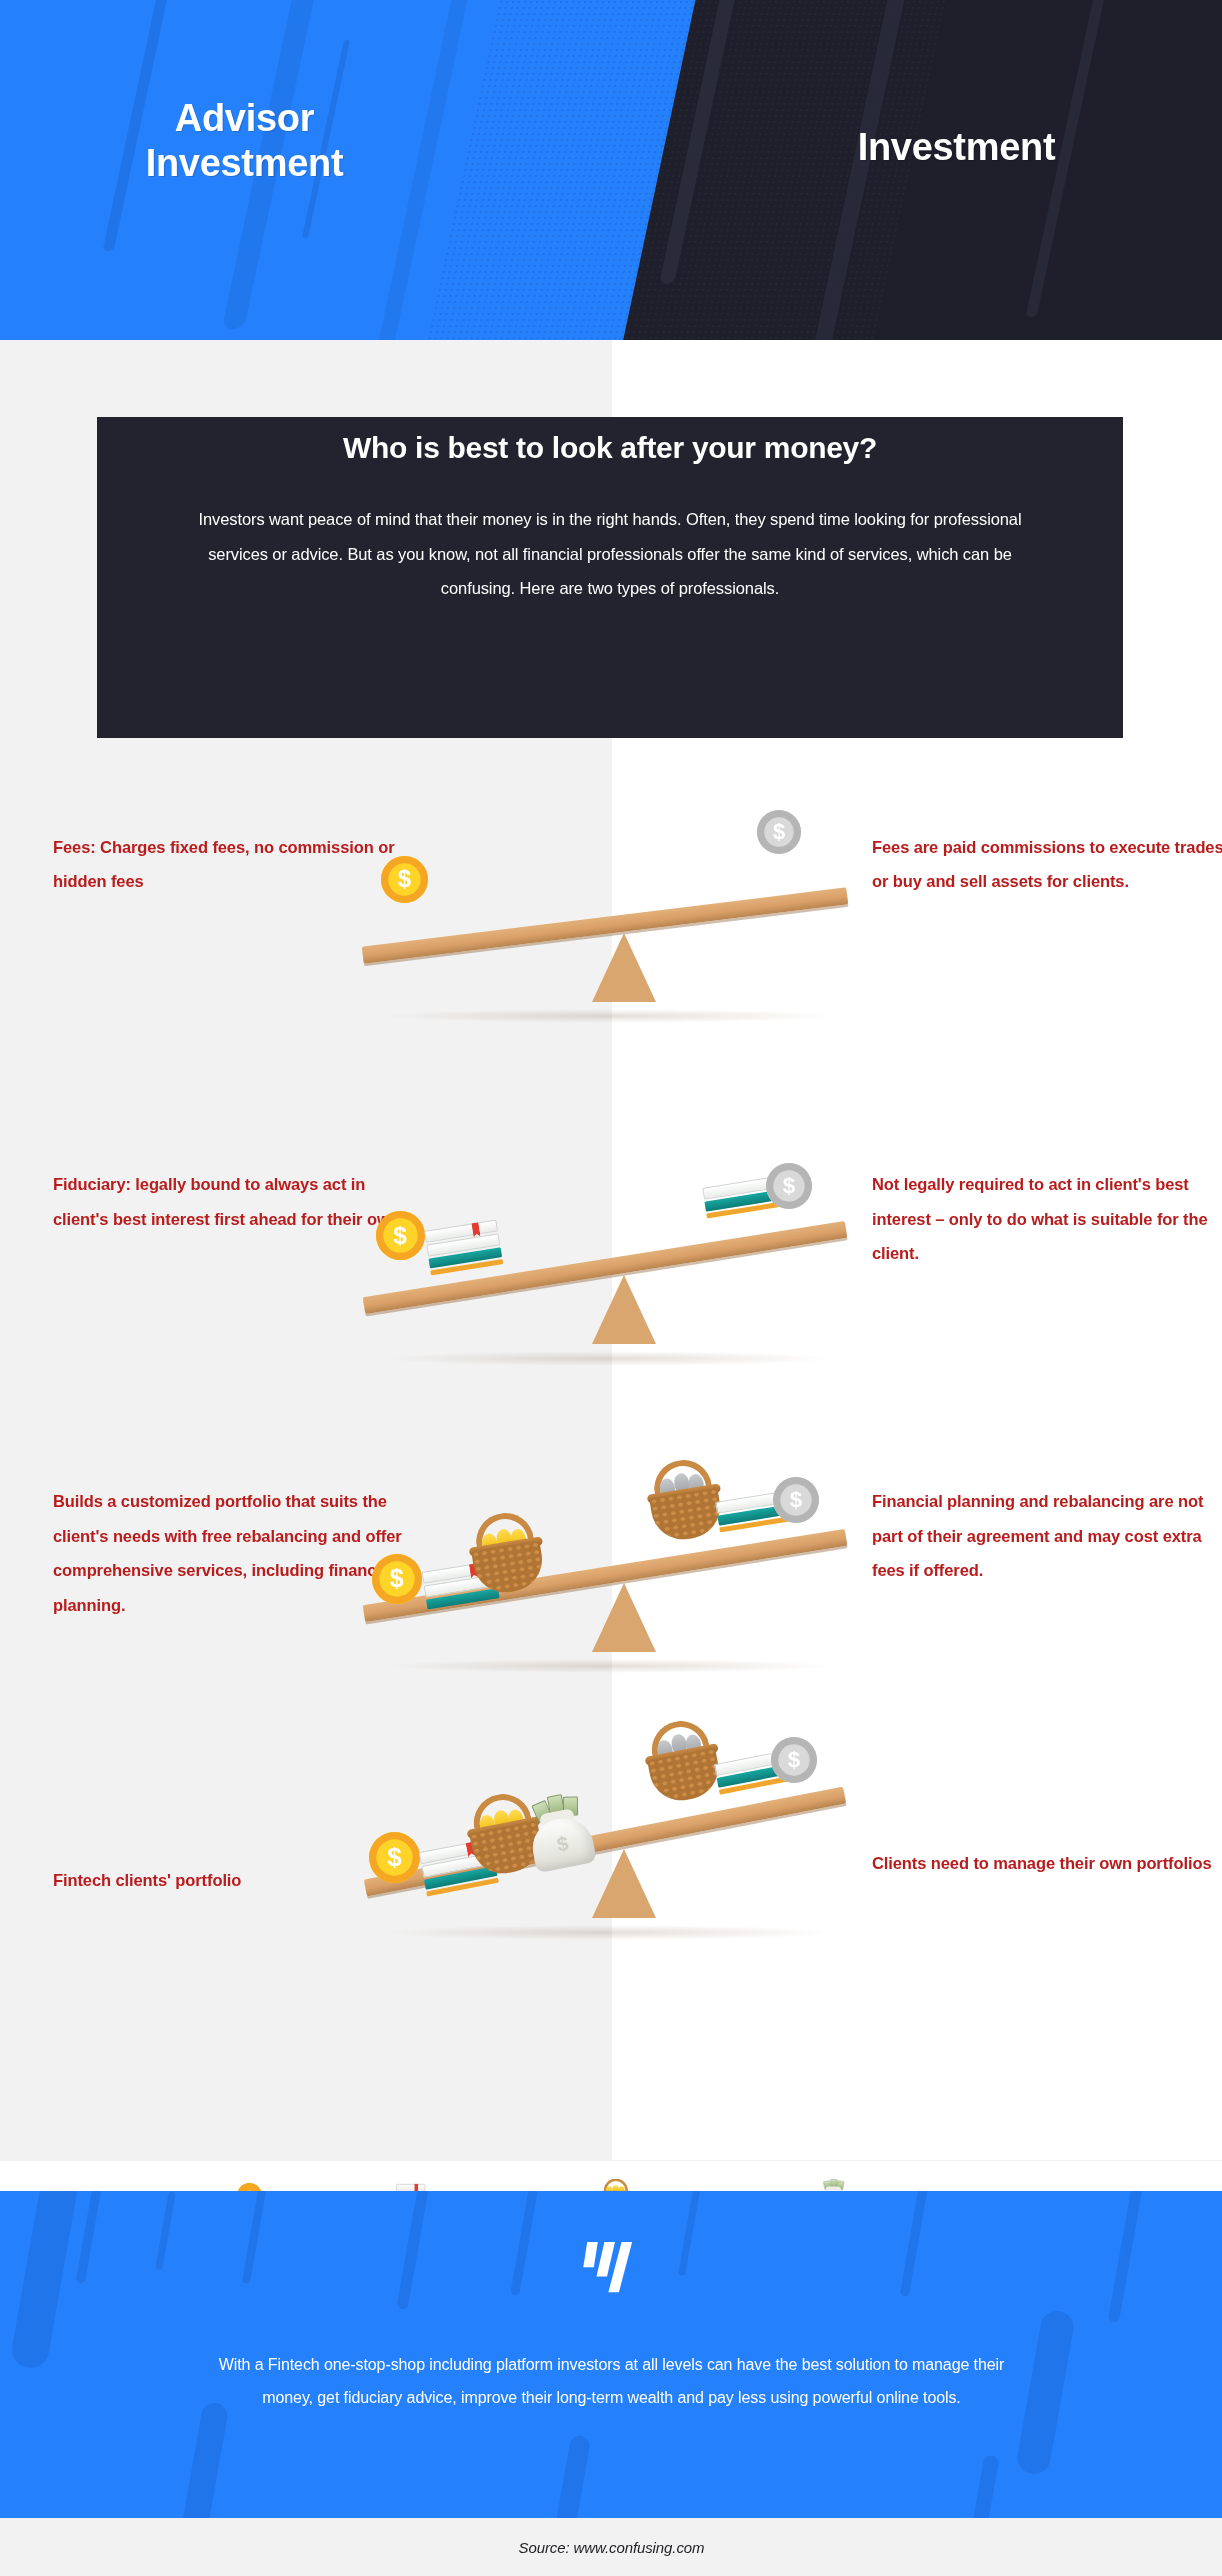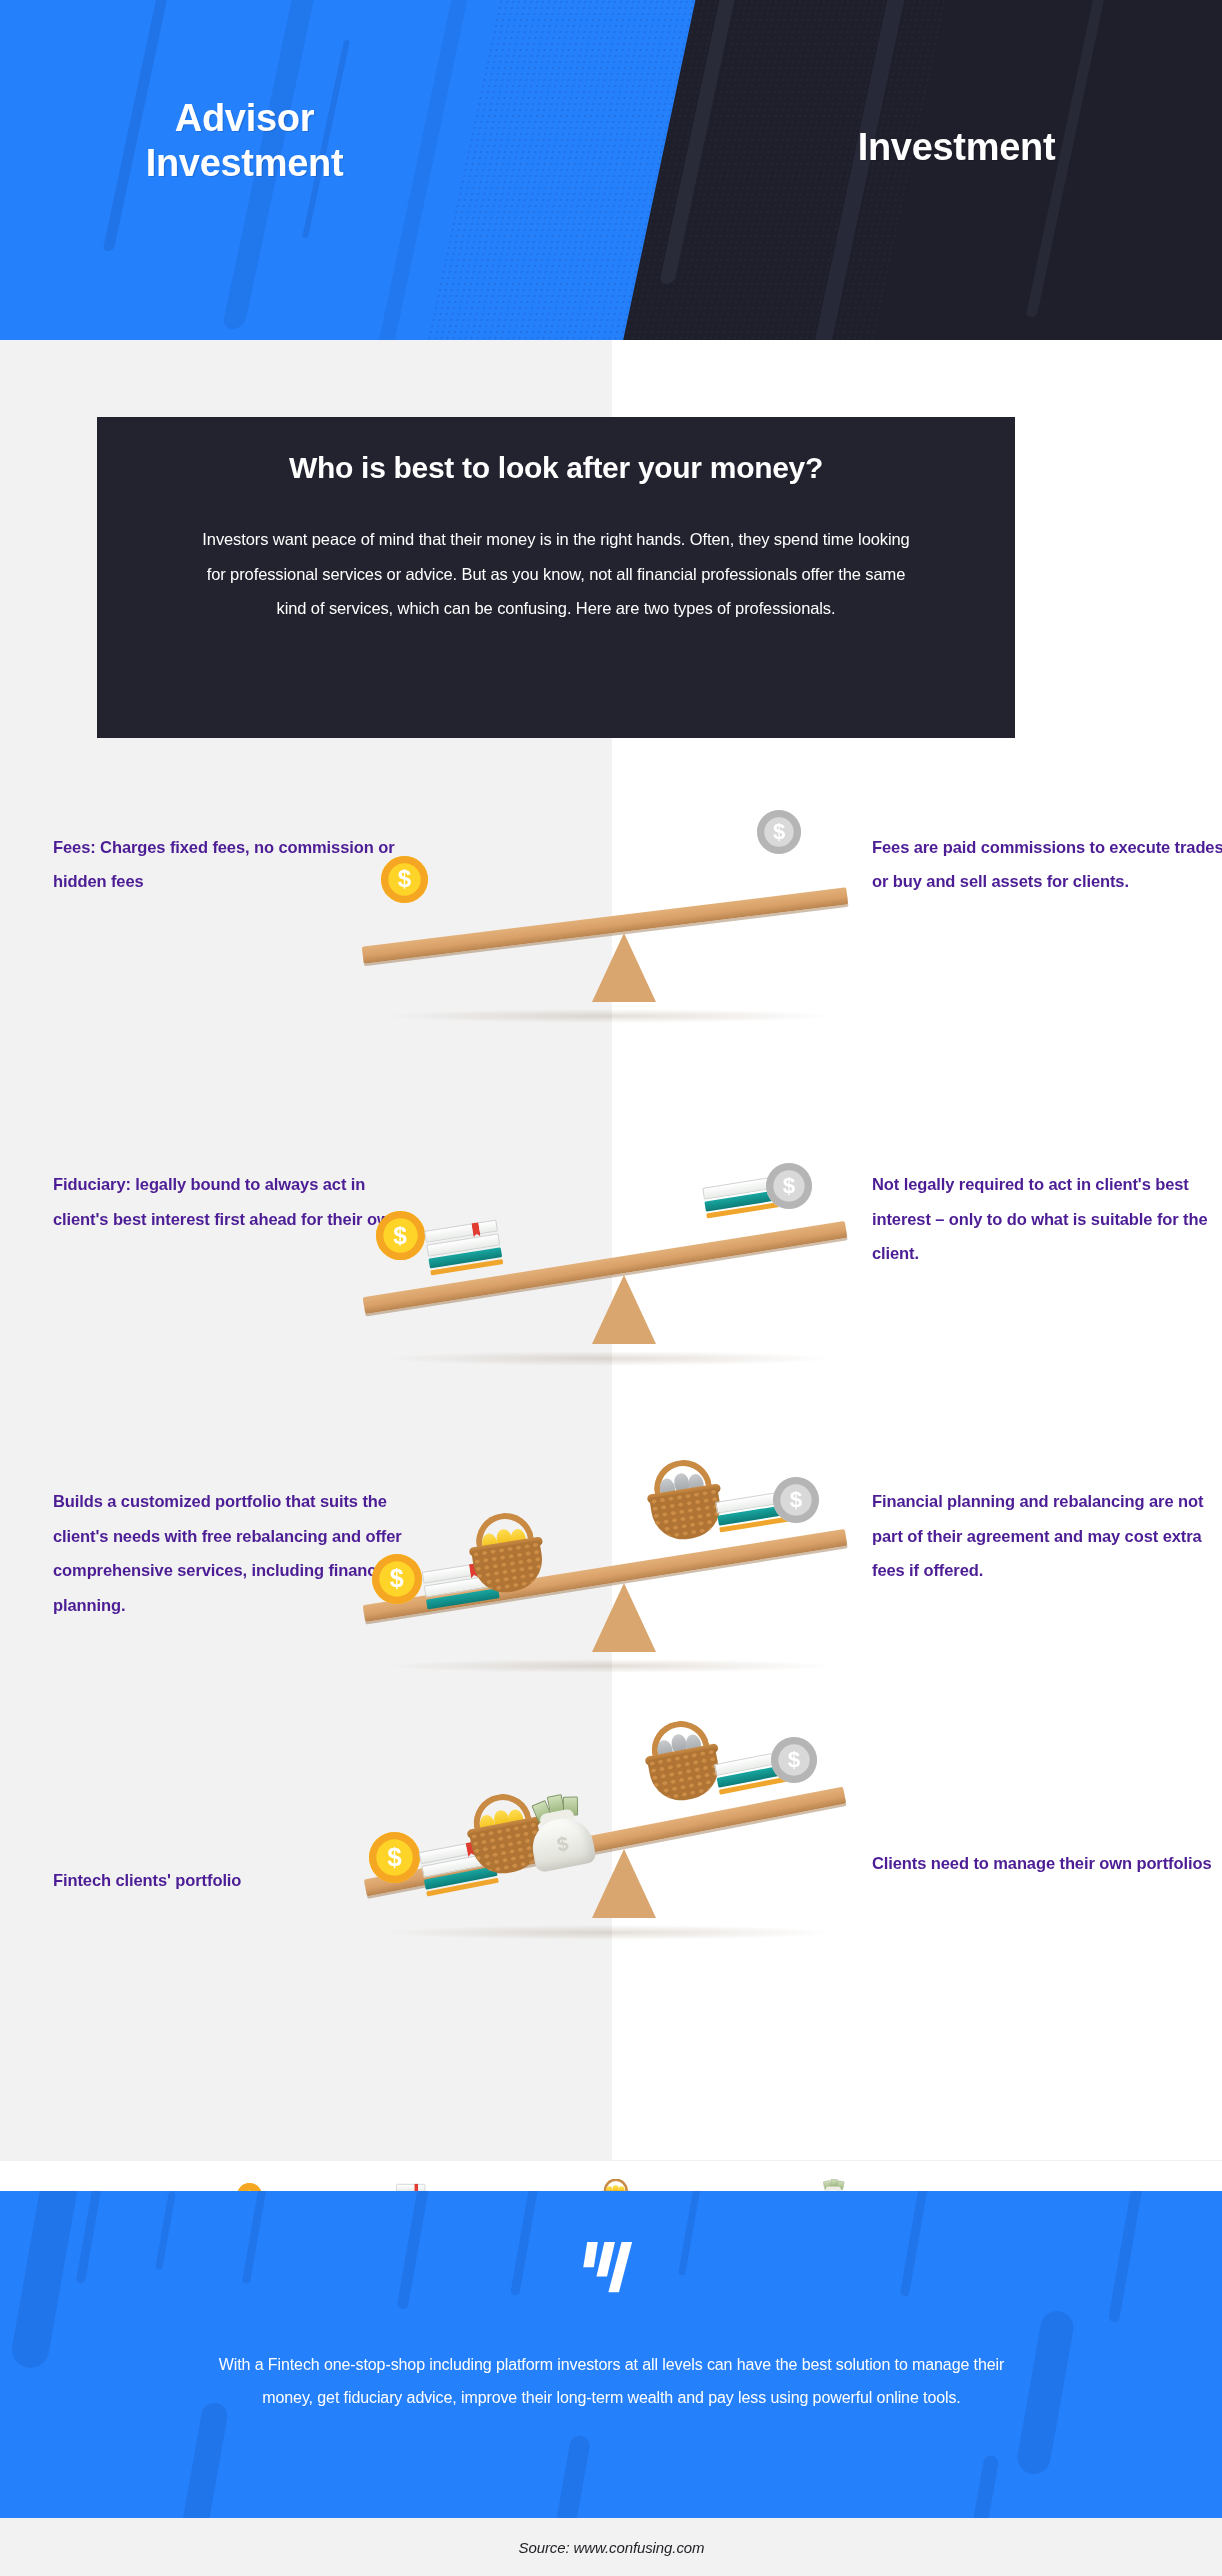--- a/index.html
+++ b/index.html
@@ -56,35 +56,35 @@
   .split-left{
     position:absolute;left:0;top:340px;width:612px;height:1820px;
     background:#f2f2f2;
   }
   .split-right{
     position:absolute;left:612px;top:340px;width:611px;height:1820px;
     background:#ffffff;
   }
   
   .intro{
-    position:absolute;left:97px;top:417px;width:918px;height:321px;
-    background:#22232f;box-sizing:border-box;padding:34px 66px;
+    position:absolute;left:97px;top:417px;width:1026px;height:321px;
+    background:#22232f;box-sizing:border-box;padding:14px 66px;
   }
   .intro h2{
     margin:0;color:#ffffff;font-size:30px;font-weight:bold;
     text-align:center;letter-spacing:-0.3px;
   }
   .intro p{
     margin:37px 32px 0 32px;color:#ffffff;font-size:16.5px;
     text-align:center;line-height:2.1;letter-spacing:-0.1px;
   }
   
   .row{position:absolute;left:0;width:1223px;}
   .row-text{
-    position:absolute;font-size:16.5px;color:#4c1d95;font-weight:bold;
+    position:absolute;font-size:16.5px;color:#b91c1c;font-weight:bold;
     line-height:2.1;letter-spacing:-0.1px;
   }
   .text-left{left:53px;width:356px;}
   .text-right{left:872px;width:356px;}
   
   .seesaw{position:absolute;width:501px;height:224px;left:361px;}
   .plank{
     position:absolute;left:0;top:99px;width:488px;height:17px;
     background:linear-gradient(#e3b079,#d9a068 55%,#b9844f);
     border-radius:2px;transform-origin:50% 50%;

